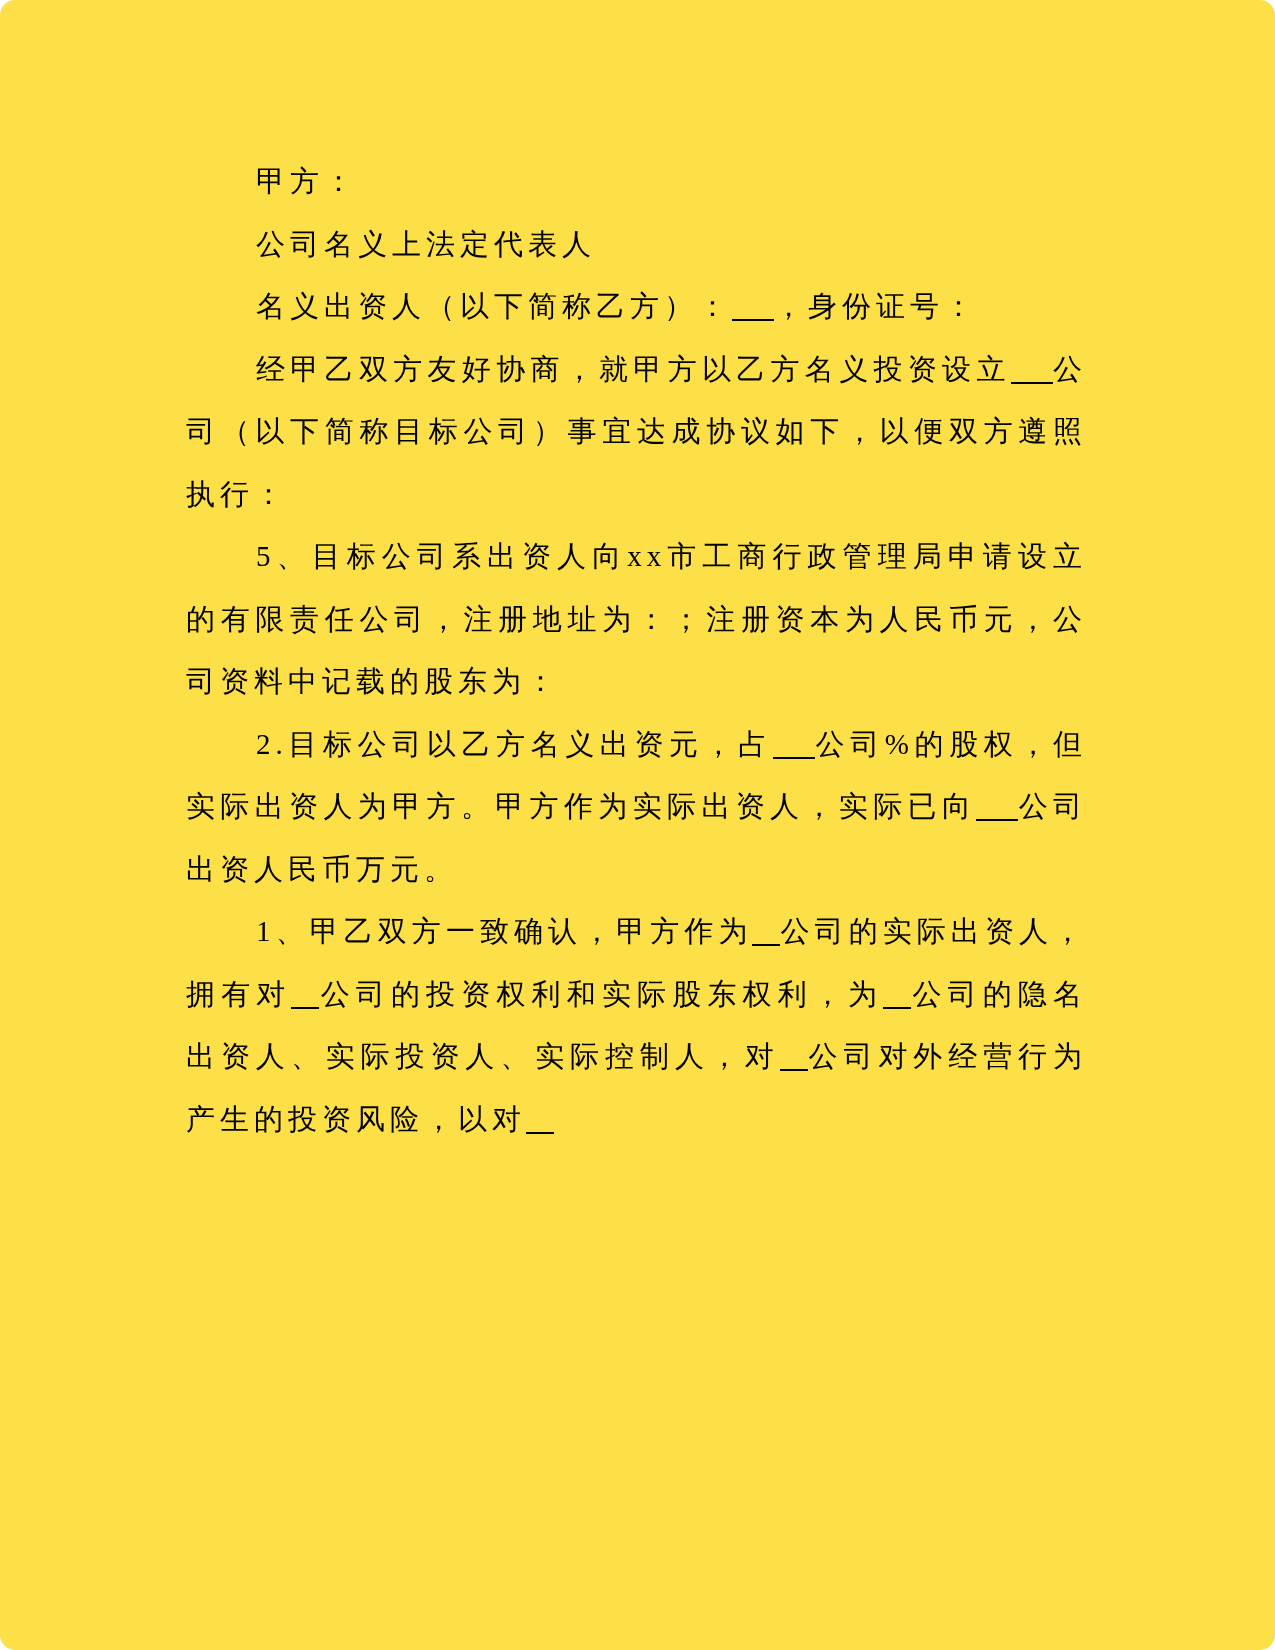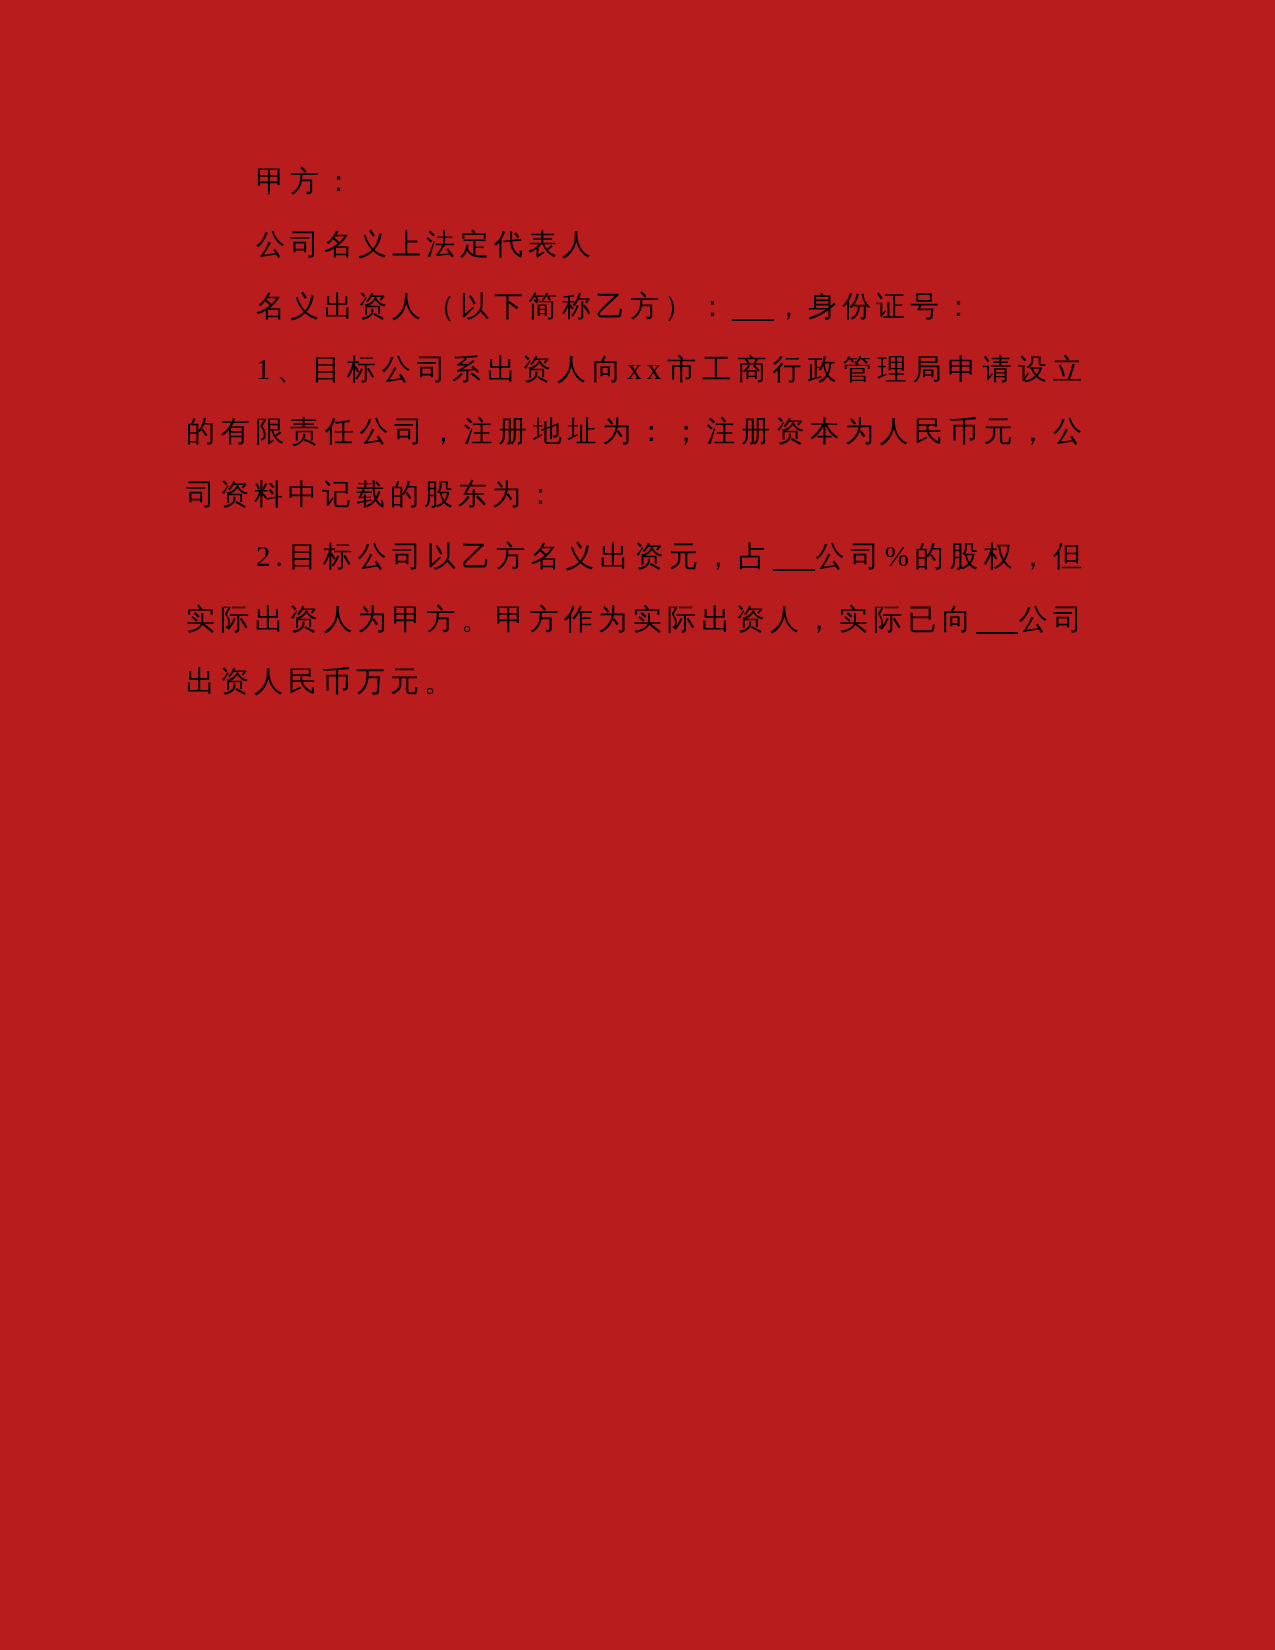--- a/index.html
+++ b/index.html
@@ -5,24 +5,25 @@
   html, body {
     margin: 0;
     padding: 0;
     background: #ffffff;
   }
   .page {
     position: relative;
     width: 1275px;
     height: 1650px;
     margin: 0 auto;
-    background: #b91c1c;
+    background: #fde047;
     overflow: hidden;
     box-sizing: border-box;
     padding: 150px 188px 0 186px;
+    border-radius: 15px;
   }
   .doc {
     font-family: "Liberation Serif", "DejaVu Serif", serif;
     font-size: 29px;
     line-height: 62.5px;
     color: #000000;
     letter-spacing: 5px;
     text-align: justify;
   }
   .doc p {
@@ -39,16 +40,18 @@
   }
 </style>
 </head>
 <body>
 
 <div class="page">
   <div class="doc">
     <p>甲方：</p>
     <p>公司名义上法定代表人</p>
     <p>名义出资人（以下简称乙方）：<span class="blank" style="width:42px"></span>，身份证号：</p>
-    <p>1、目标公司系出资人向xx市工商行政管理局申请设立的有限责任公司，注册地址为：；注册资本为人民币元，公司资料中记载的股东为：</p>
+    <p>经甲乙双方友好协商，就甲方以乙方名义投资设立<span class="blank" style="width:42px"></span>公司（以下简称目标公司）事宜达成协议如下，以便双方遵照执行：</p>
+    <p>5、目标公司系出资人向xx市工商行政管理局申请设立的有限责任公司，注册地址为：；注册资本为人民币元，公司资料中记载的股东为：</p>
     <p>2.目标公司以乙方名义出资元，占<span class="blank" style="width:42px"></span>公司%的股权，但实际出资人为甲方。甲方作为实际出资人，实际已向<span class="blank" style="width:42px"></span>公司出资人民币万元。</p>
+    <p>1、甲乙双方一致确认，甲方作为<span class="blank" style="width:28px"></span>公司的实际出资人，拥有对<span class="blank" style="width:28px"></span>公司的投资权利和实际股东权利，为<span class="blank" style="width:28px"></span>公司的隐名出资人、实际投资人、实际控制人，对<span class="blank" style="width:28px"></span>公司对外经营行为产生的投资风险，以对<span class="blank" style="width:28px"></span></p>
   </div>
 </div>
 
 </body></html>

